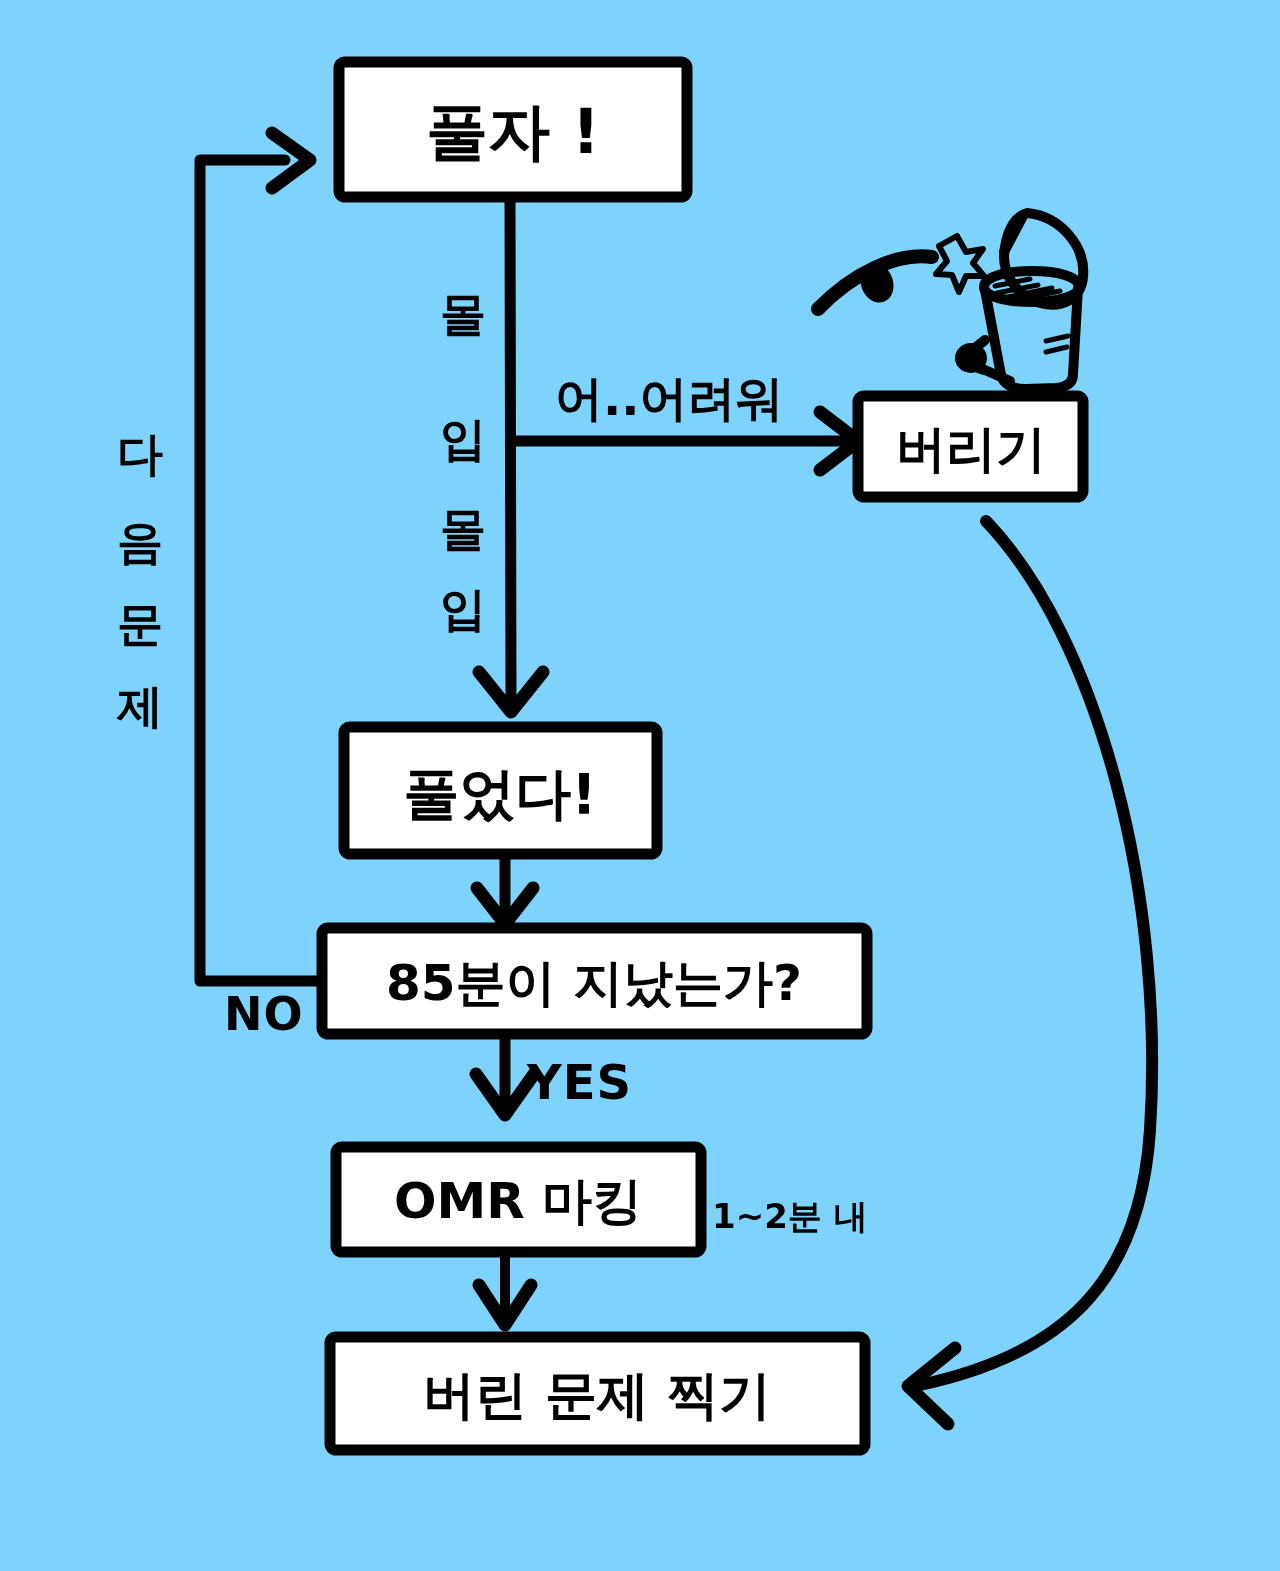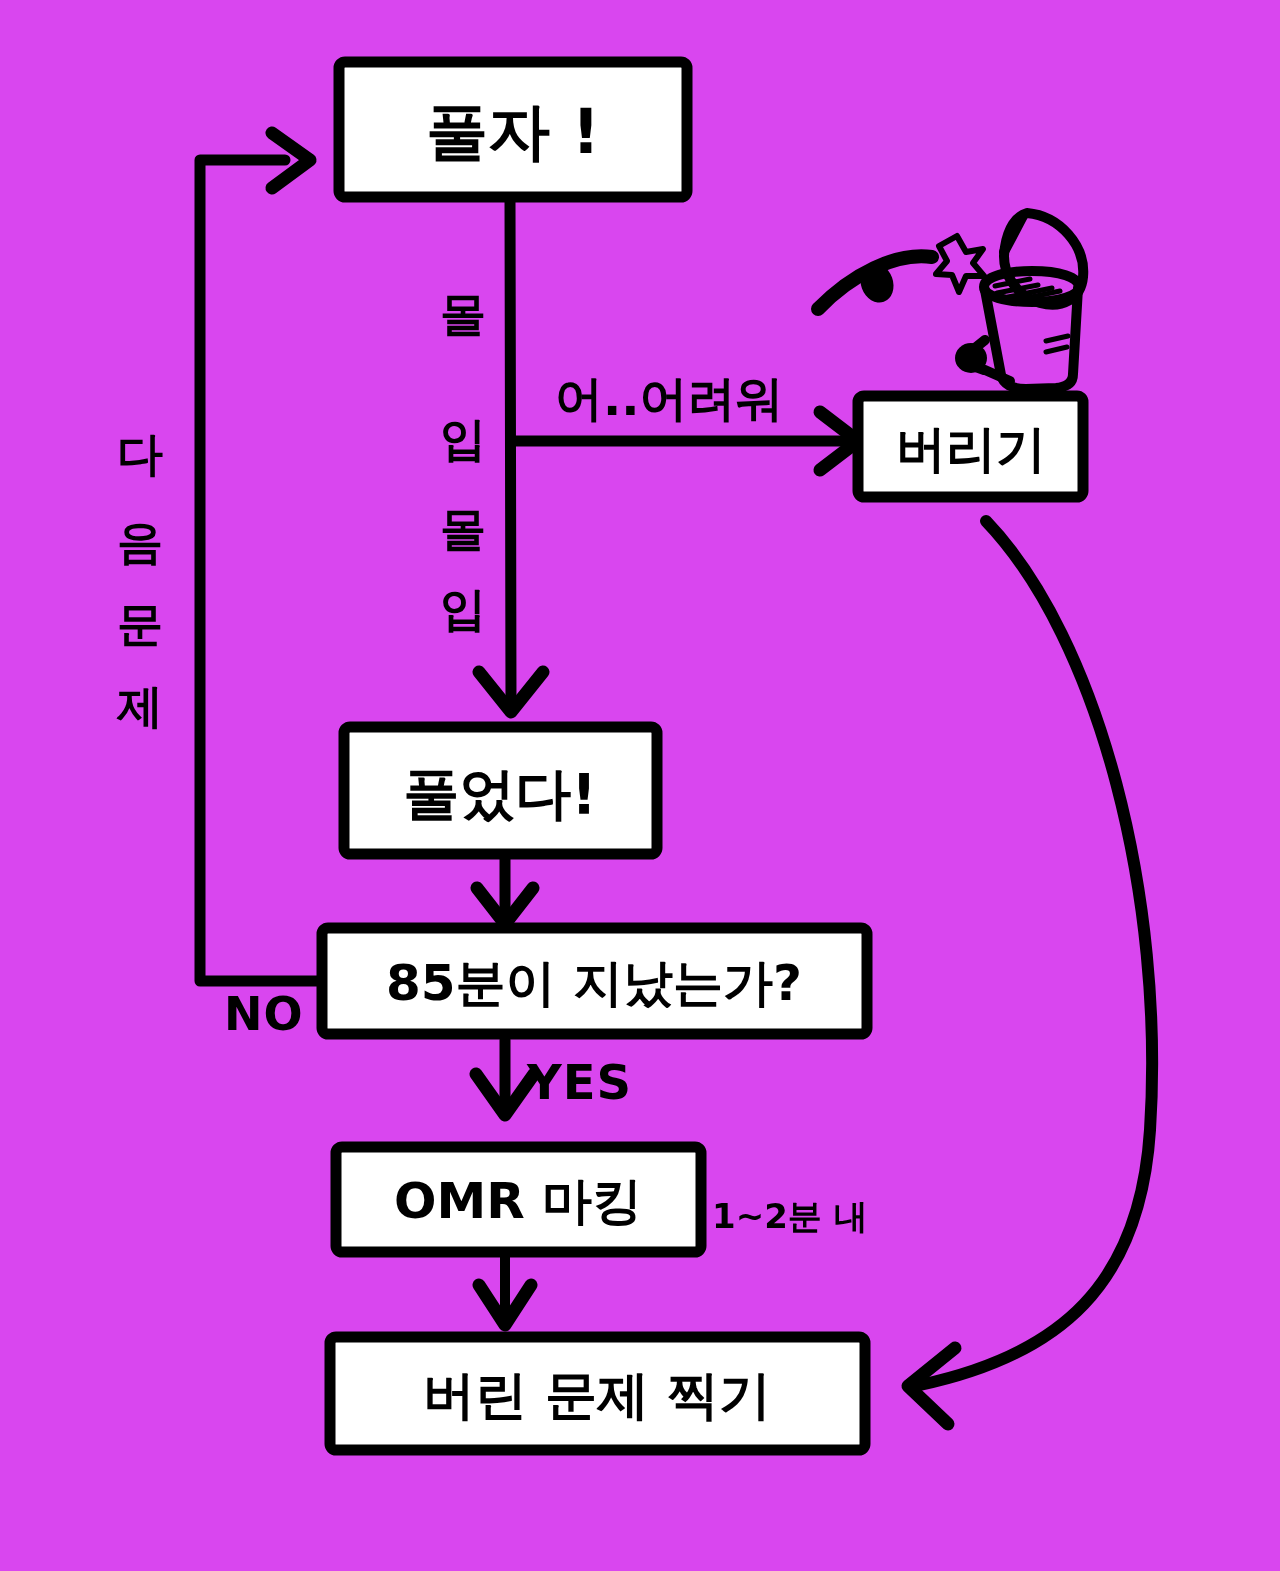--- a/index.html
+++ b/index.html
@@ -7,21 +7,21 @@
     padding: 0;
     background: #ffffff;
   }
   body {
     font-family: "DejaVu Sans", sans-serif;
   }
   #canvas-wrap {
     position: relative;
     width: 1280px;
     height: 1571px;
-    background: #d946ef;
+    background: #7dd3fc;
     overflow: hidden;
   }
   svg#flowchart {
     position: absolute;
     left: 0;
     top: 0;
     width: 1280px;
     height: 1571px;
     display: block;
   }

